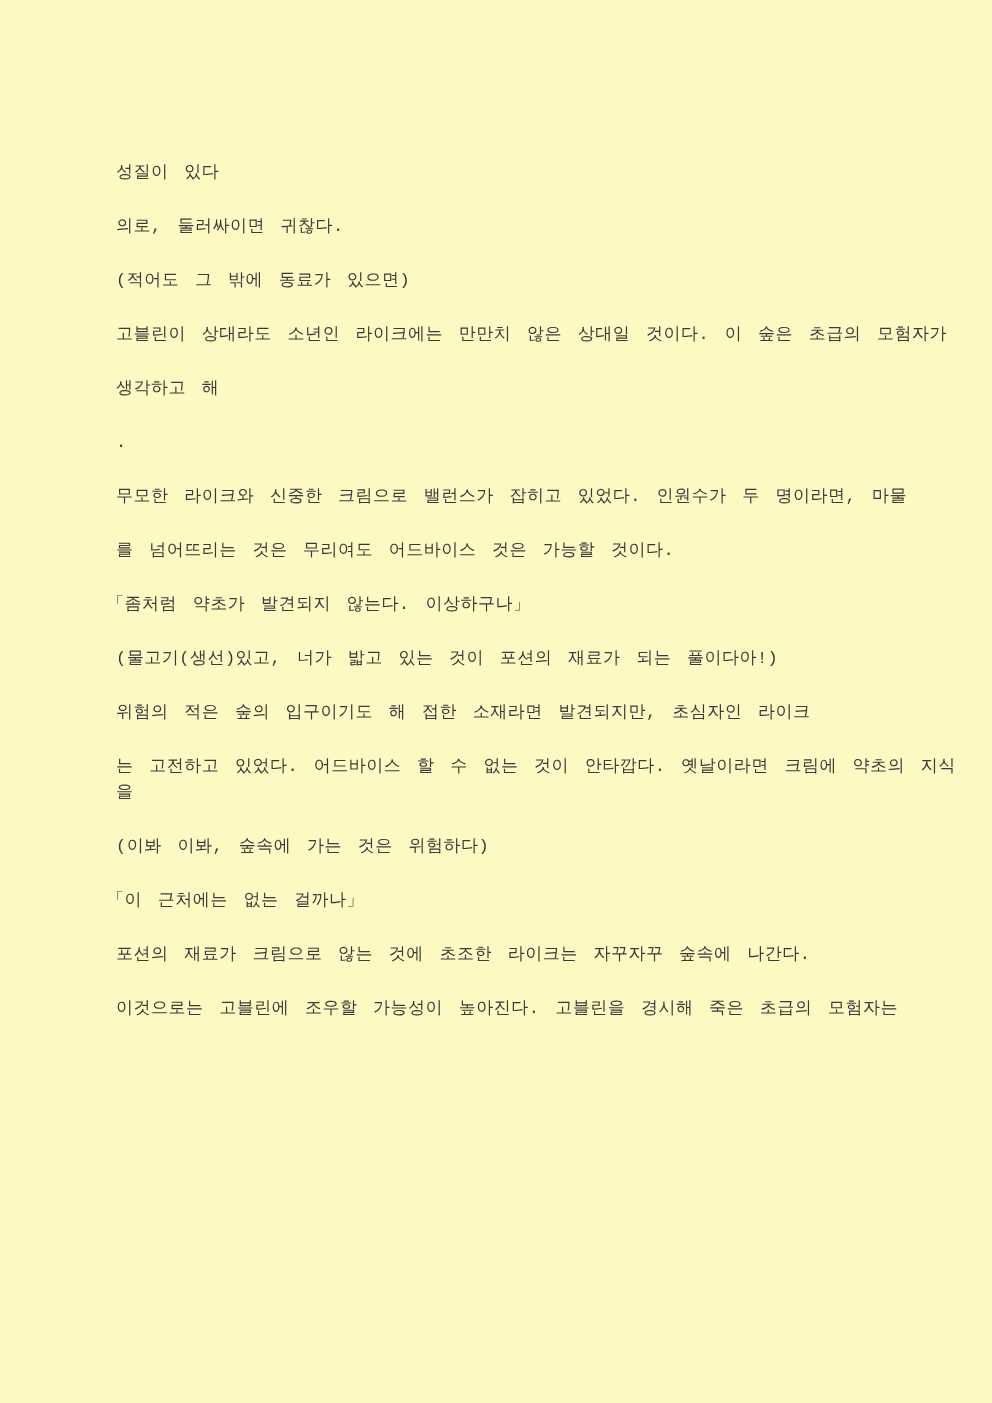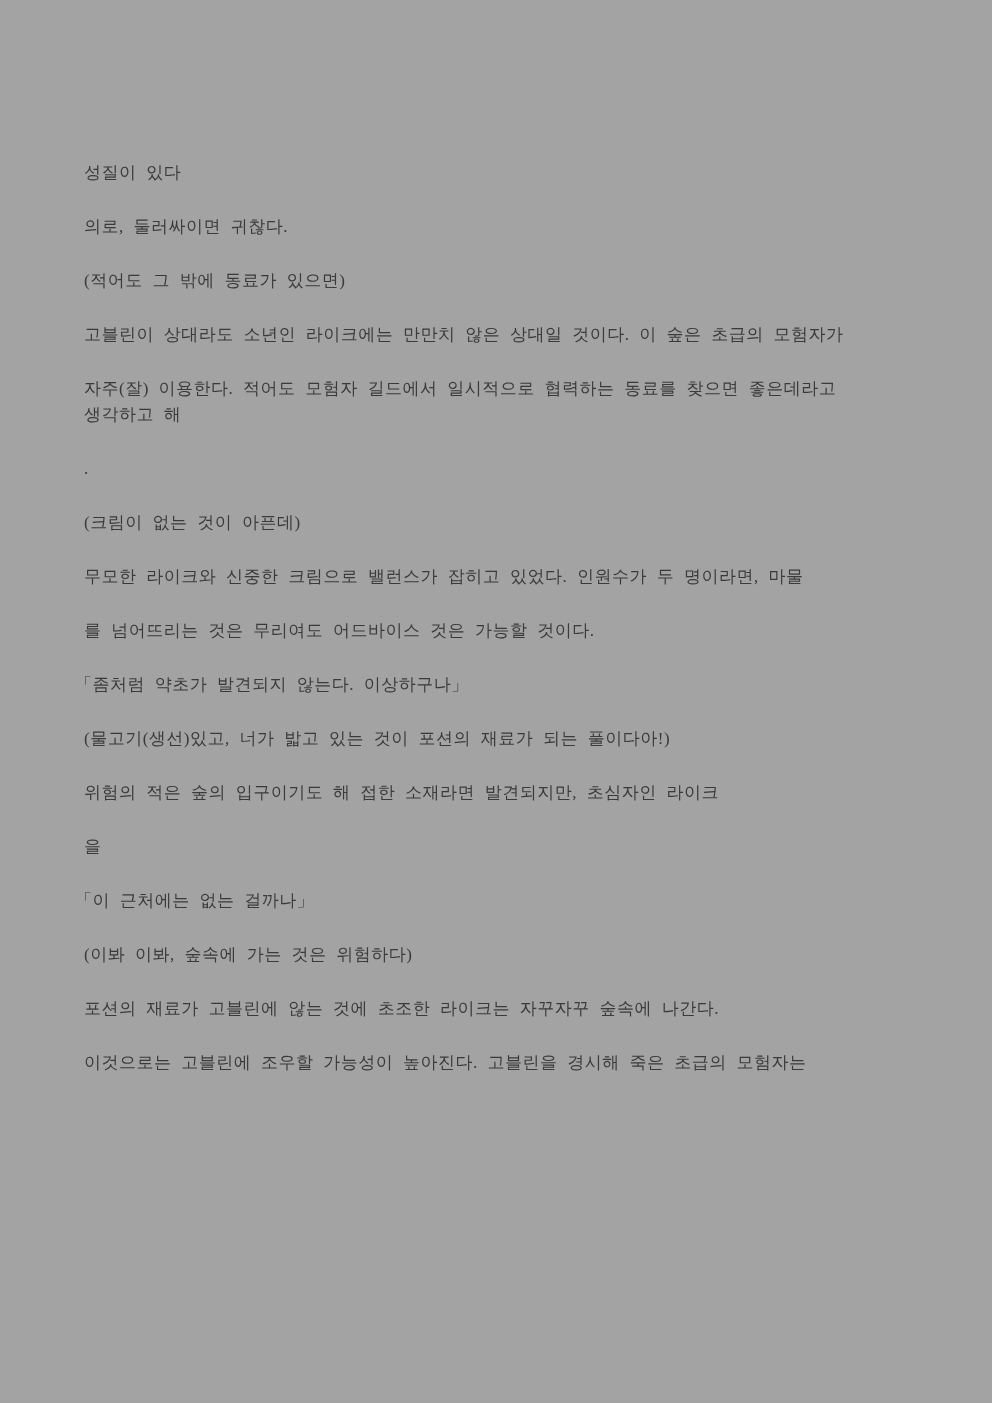--- a/index.html
+++ b/index.html
@@ -10,23 +10,24 @@
   body {
     width: 992px;
     height: 1403px;
     overflow: hidden;
     font-family: "Liberation Serif", "DejaVu Serif", serif;
   }
   .page {
     position: relative;
     width: 992px;
     height: 1403px;
-    background: #a3a3a3;
+    background: #fef9c3;
     box-sizing: border-box;
-    padding: 160px 120px 0 84px;
+    padding: 160px 120px 0 116px;
+    font-family: Liberation Mono, monospace;
   }
   .doc-line {
     color: #3a3a3a;
     font-size: 17px;
     line-height: 26px;
     height: 26px;
     margin: 0 0 28px 0;
     white-space: nowrap;
     word-spacing: 5px;
     letter-spacing: 0.5px;
@@ -41,27 +42,26 @@
   }
 </style>
 </head>
 <body>
 
 <div class="page">
   <div class="doc-line">성질이 있다</div>
   <div class="doc-line">의로, 둘러싸이면 귀찮다.</div>
   <div class="doc-line">(적어도 그 밖에 동료가 있으면)</div>
   <div class="doc-line">고블린이 상대라도 소년인 라이크에는 만만치 않은 상대일 것이다. 이 숲은 초급의 모험자가</div>
-  <div class="doc-line tight">자주(잘) 이용한다. 적어도 모험자 길드에서 일시적으로 협력하는 동료를 찾으면 좋은데라고</div>
   <div class="doc-line">생각하고 해</div>
   <div class="doc-line">.</div>
-  <div class="doc-line">(크림이 없는 것이 아픈데)</div>
   <div class="doc-line">무모한 라이크와 신중한 크림으로 밸런스가 잡히고 있었다. 인원수가 두 명이라면, 마물</div>
   <div class="doc-line">를 넘어뜨리는 것은 무리여도 어드바이스 것은 가능할 것이다.</div>
   <div class="doc-line quote">「좀처럼 약초가 발견되지 않는다. 이상하구나」</div>
   <div class="doc-line">(물고기(생선)있고, 너가 밟고 있는 것이 포션의 재료가 되는 풀이다아!)</div>
   <div class="doc-line">위험의 적은 숲의 입구이기도 해 접한 소재라면 발견되지만, 초심자인 라이크</div>
+  <div class="doc-line tight">는 고전하고 있었다. 어드바이스 할 수 없는 것이 안타깝다. 옛날이라면 크림에 약초의 지식</div>
   <div class="doc-line">을</div>
+  <div class="doc-line">(이봐 이봐, 숲속에 가는 것은 위험하다)</div>
   <div class="doc-line quote">「이 근처에는 없는 걸까나」</div>
-  <div class="doc-line">(이봐 이봐, 숲속에 가는 것은 위험하다)</div>
-  <div class="doc-line">포션의 재료가 고블린에 않는 것에 초조한 라이크는 자꾸자꾸 숲속에 나간다.</div>
+  <div class="doc-line">포션의 재료가 크림으로 않는 것에 초조한 라이크는 자꾸자꾸 숲속에 나간다.</div>
   <div class="doc-line">이것으로는 고블린에 조우할 가능성이 높아진다. 고블린을 경시해 죽은 초급의 모험자는</div>
 </div>
 
 </body></html>

